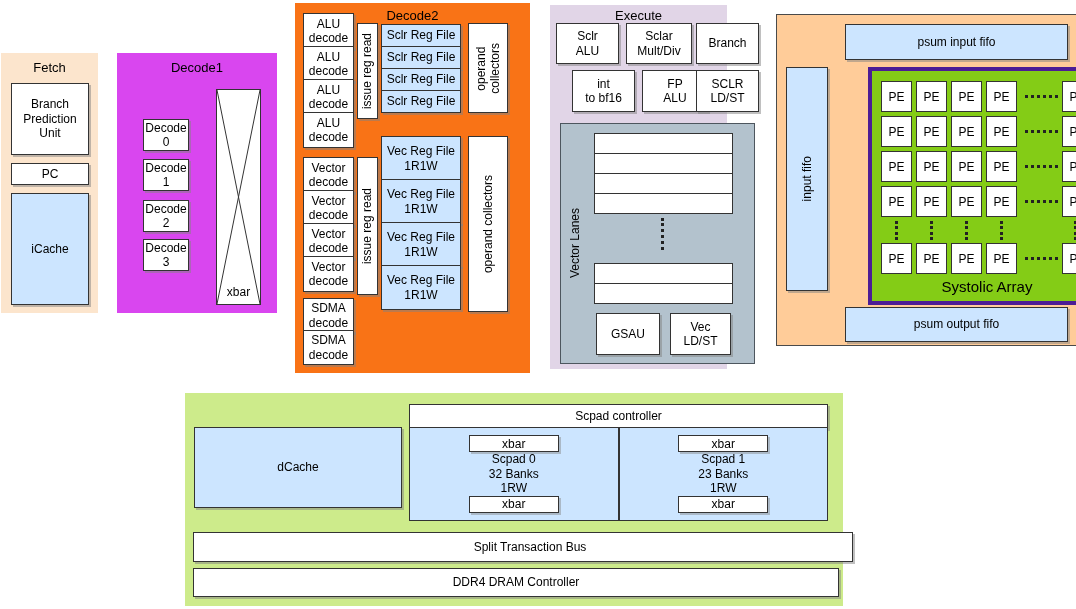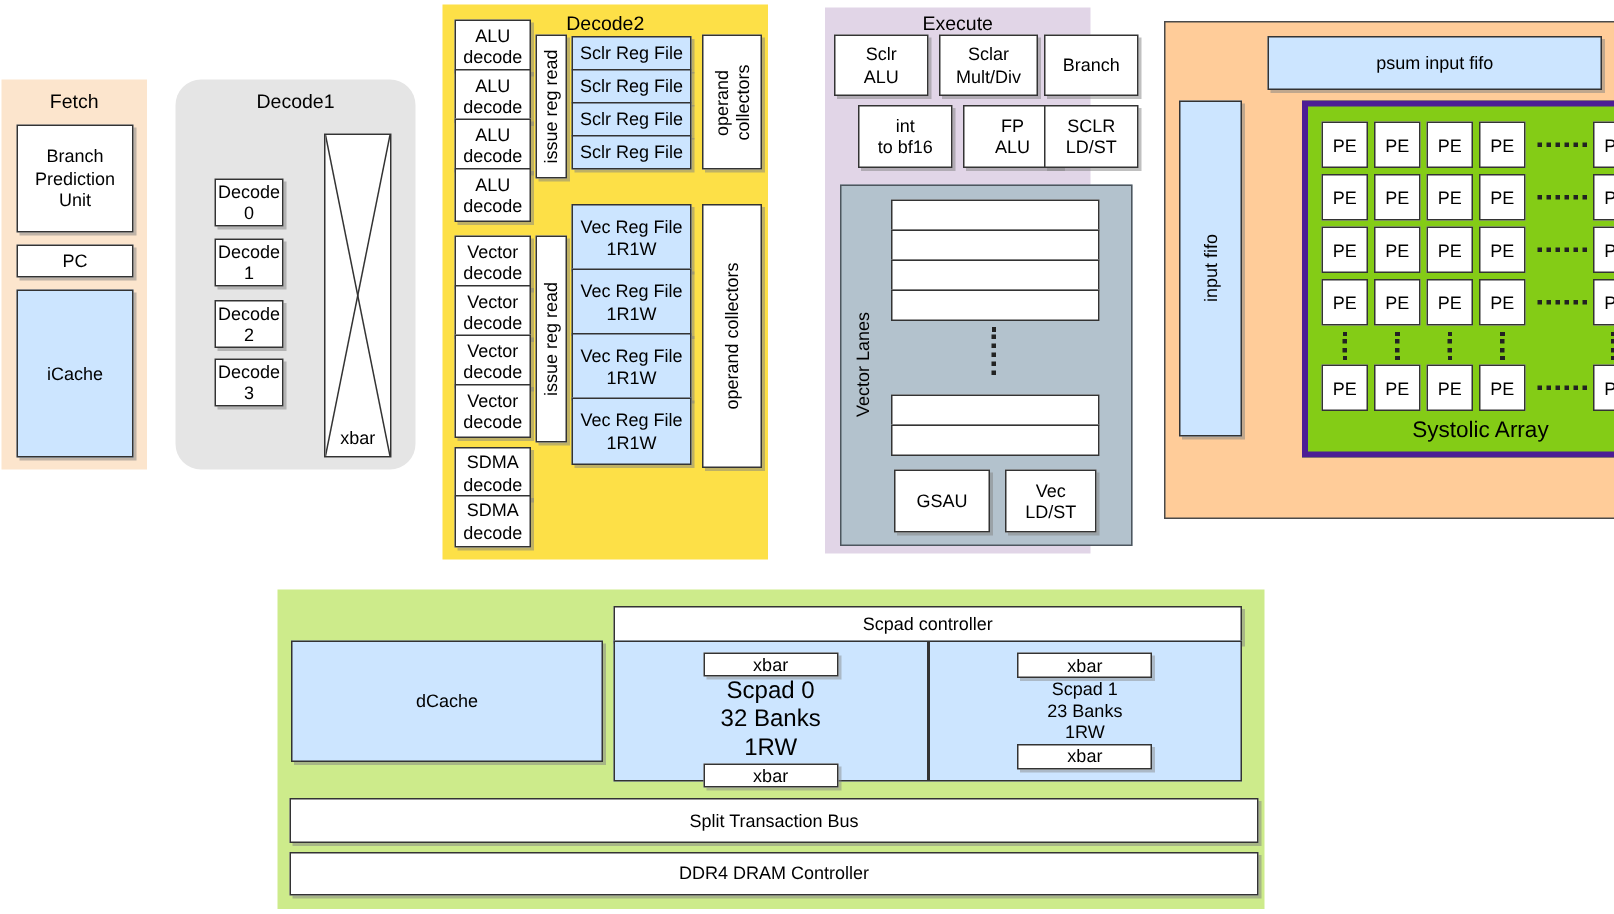--- a/index.html
+++ b/index.html
@@ -15,22 +15,22 @@
     text-align:center; font-size:12px; line-height:1.2;
   }
   .blue { background:#cce5ff; }
   .sh { box-shadow:2px 2px 0 rgba(130,130,130,0.5); }
   .lbl { white-space:pre-line; }
   .vtext {
     writing-mode:vertical-rl; transform:rotate(180deg);
     white-space:pre-line; text-align:center; font-size:12px;
   }
   .fetch { background:#fce5cd; }
-  .decode1 { background:#e5e5e5;border-radius:17px; }
-  .decode2 { background:#fde047; }
+  .decode1 { background:#d946ef; }
+  .decode2 { background:#f97316;padding-left:18px; }
   .execute { background:#e1d5e7; }
   .orange { background:#ffcc99; border:1px solid #4a4a4a; }
   .green { background:#cdeb8b; }
   .vlanes { position:absolute; background:#b3c2cd; border:1px solid #4d565e; }
   .array { position:absolute; background:#84cc16; border:4px solid #4c1d95;margin-left:32px; }
   .lane { position:absolute; border:1px solid #333; background:#fff; }
   .pe-row { position:absolute; left:9px; width:212px; height:31px; display:flex; }
   .pe {
     width:31px; height:31px; margin-right:4px; box-sizing:border-box;
     border:1px solid #333; background:#fff; display:flex;
@@ -340,57 +340,60 @@
             <span>PE</span>
           </div>
         <div class="pe-dots"></div>
         <div class="pe last">
             <span>PE</span>
           </div>
       </div>
       <div style="position:absolute;left:0;right:0;top:207px;text-align:center;font-size:15px;">Systolic Array</div>
     </div>
 
+    <div class="box blue sh" style="left:68px;top:292px;width:221px;height:33px;">
+      <span class="lbl">psum output fifo</span>
+      </div>
   </div>
 
   <div class="block green" style="left:185px;top:393px;width:658px;height:213px;">
     <div class="box sh" style="left:224px;top:11px;width:417px;height:23px;">
       <span class="lbl">Scpad controller</span>
       </div>
 
     <div class="box blue sh" style="left:9px;top:34px;width:206px;height:79px;">
       <span class="lbl">dCache</span>
       </div>
 
     <div style="position:absolute;left:224px;top:34px;width:417px;height:92px;background:#cce5ff;border:1px solid #333;display:flex;">
       <div class="half">
         <div class="smallxbar">
           <span>xbar</span>
           </div>
-        <div class="lbl" style="text-align:center;font-size:16px;line-height:1.2;">Scpad 0
+        <div class="lbl" style="text-align:center;font-size:12px;line-height:1.2;">Scpad 0
 32 Banks
 1RW</div>
         <div class="smallxbar">
           <span>xbar</span>
           </div>
       </div>
       <div class="half right">
         <div class="smallxbar">
           <span>xbar</span>
           </div>
         <div class="lbl" style="text-align:center;font-size:12px;line-height:1.2;">Scpad 1
 23 Banks
 1RW</div>
         <div class="smallxbar">
           <span>xbar</span>
           </div>
       </div>
     </div>
 
-    <div class="box sh" style="left:8px;top:139px;width:644px;height:28px;">
+    <div class="box sh" style="left:8px;top:139px;width:644px;height:28px;padding-left:14px;">
       <span class="lbl">Split Transaction Bus</span>
       </div>
     <div class="box sh" style="left:8px;top:175px;width:644px;height:27px;">
       <span class="lbl">DDR4 DRAM Controller</span>
       </div>
   </div>
 
 </div>
 
 </body></html>

